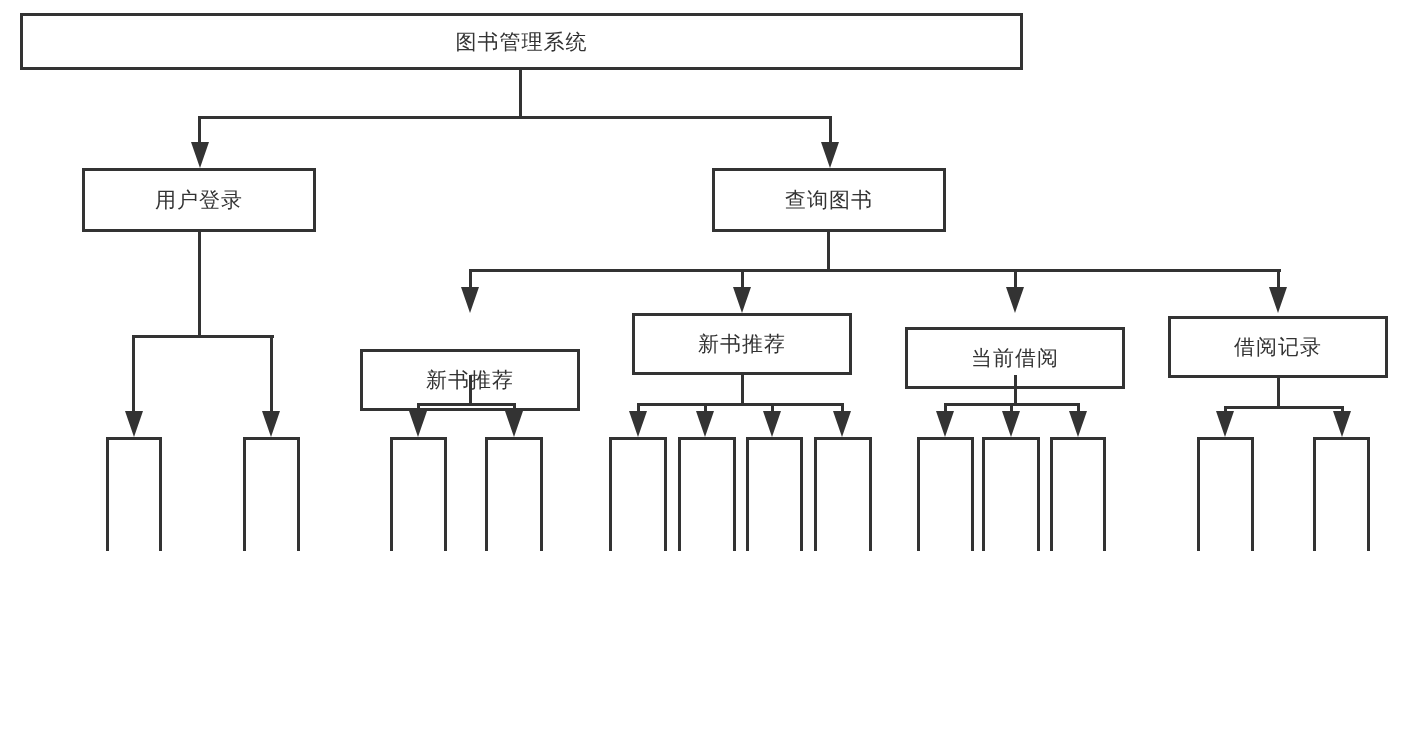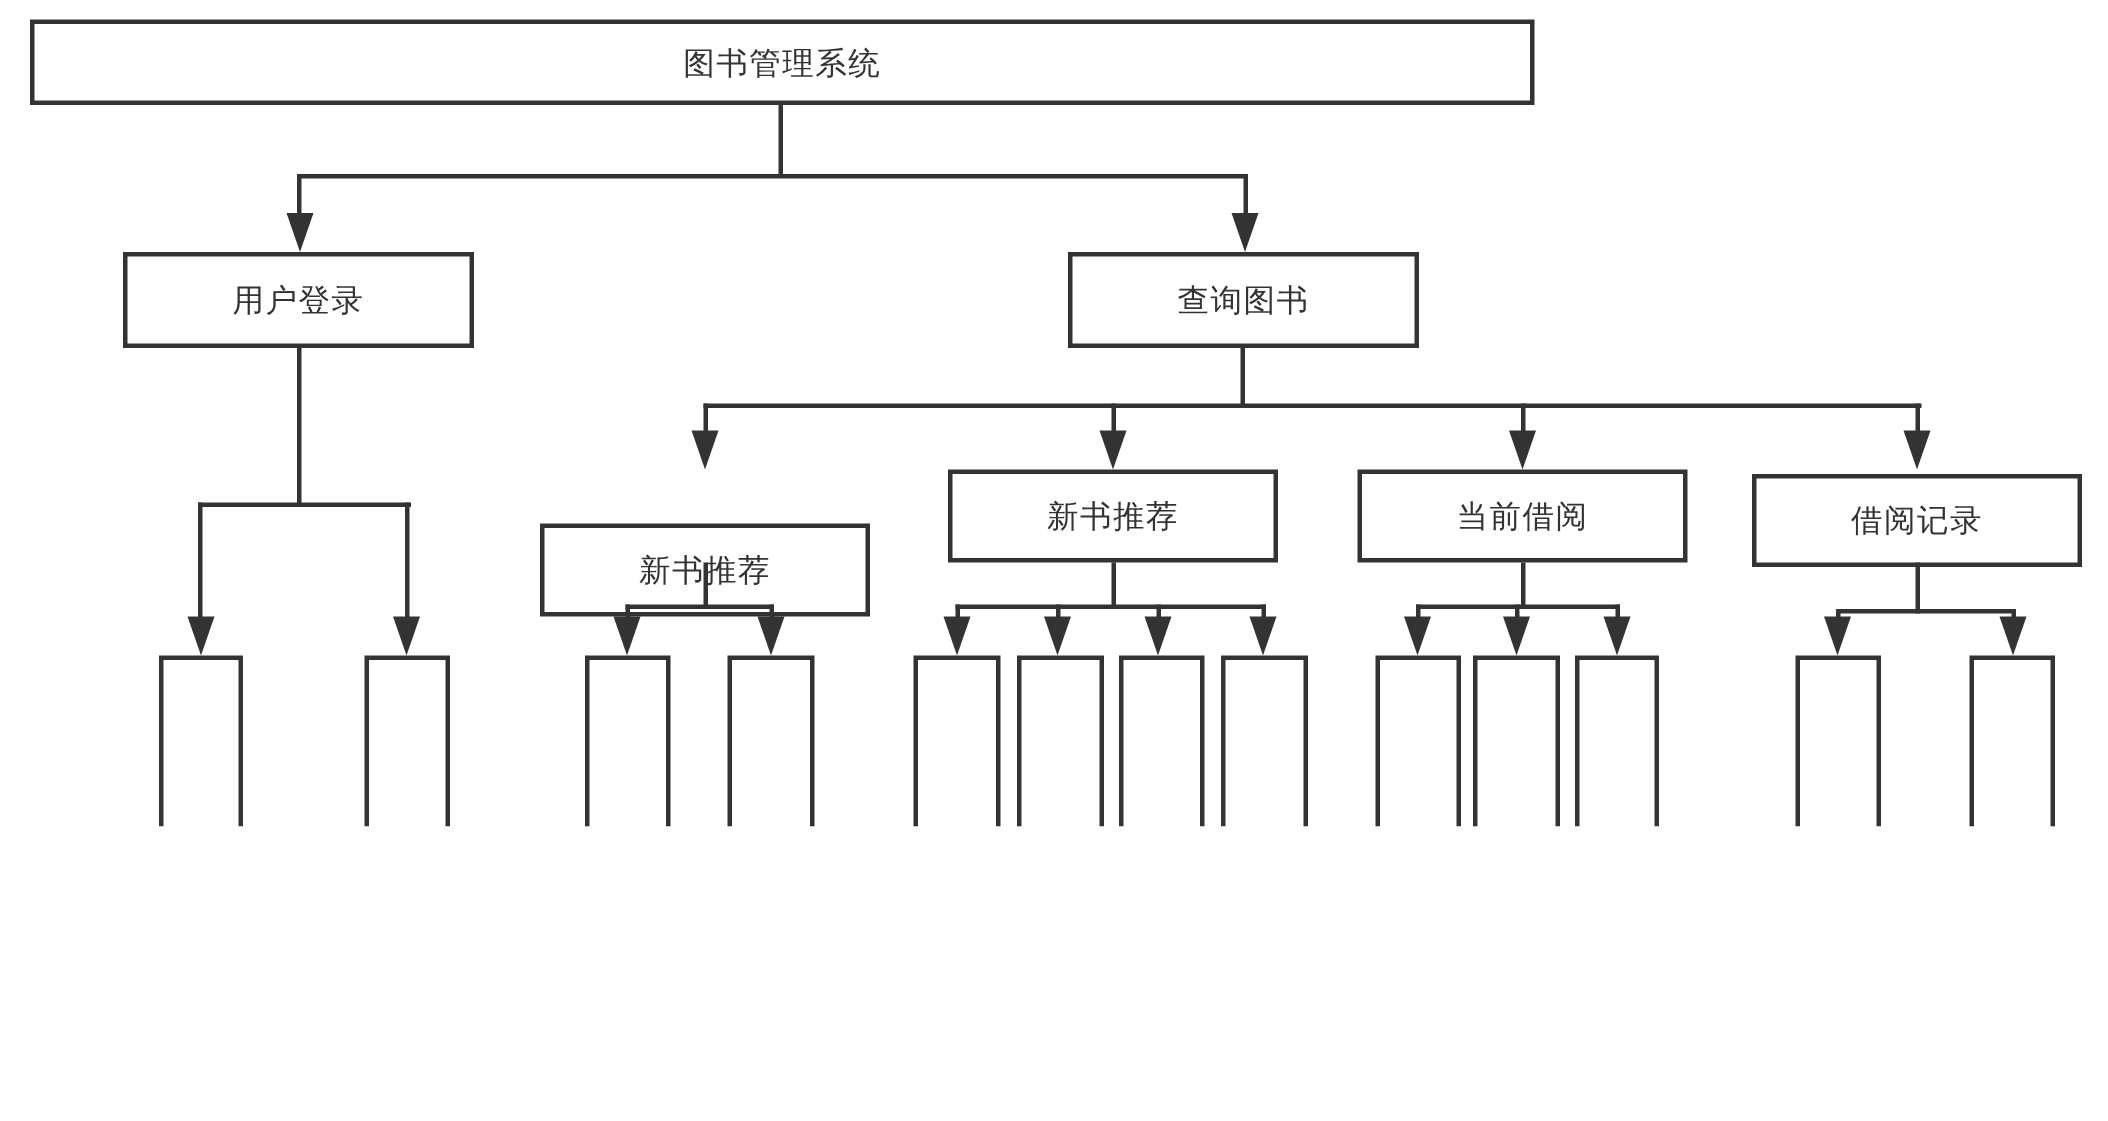--- a/index.html
+++ b/index.html
@@ -72,21 +72,21 @@
   <div class="arrow" style="left:1006px;top:287px;"></div>
   <div class="vline" style="left:1277px;top:269px;height:25px;"></div>
   <div class="arrow" style="left:1269px;top:287px;"></div>
 
   <div class="box" style="left:360px;top:313px;width:220px;height:62px;margin-top:36px;">
     <span class="lbl">新书推荐</span>
   </div>
   <div class="box" style="left:632px;top:313px;width:220px;height:62px;">
     <span class="lbl">新书推荐</span>
   </div>
-  <div class="box" style="left:905px;top:313px;width:220px;height:62px;">
+  <div class="box" style="left:905px;top:327px;width:220px;height:62px;">
     <span class="lbl">当前借阅</span>
   </div>
   <div class="box" style="left:1168px;top:316px;width:220px;height:62px;">
     <span class="lbl">借阅记录</span>
   </div>
 
   <div class="vline" style="left:469px;top:375px;height:31px;"></div>
   <div class="hline" style="left:417px;top:403px;width:99px;"></div>
   <div class="vline" style="left:417px;top:403px;height:12px;"></div>
   <div class="arrow" style="left:409px;top:411px;"></div>

